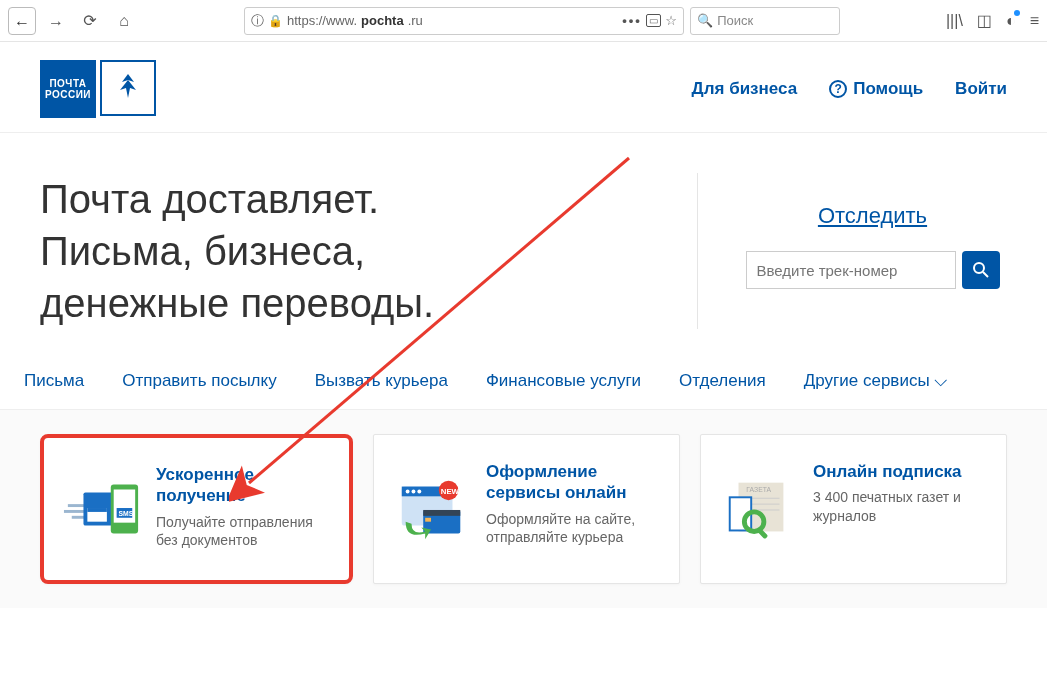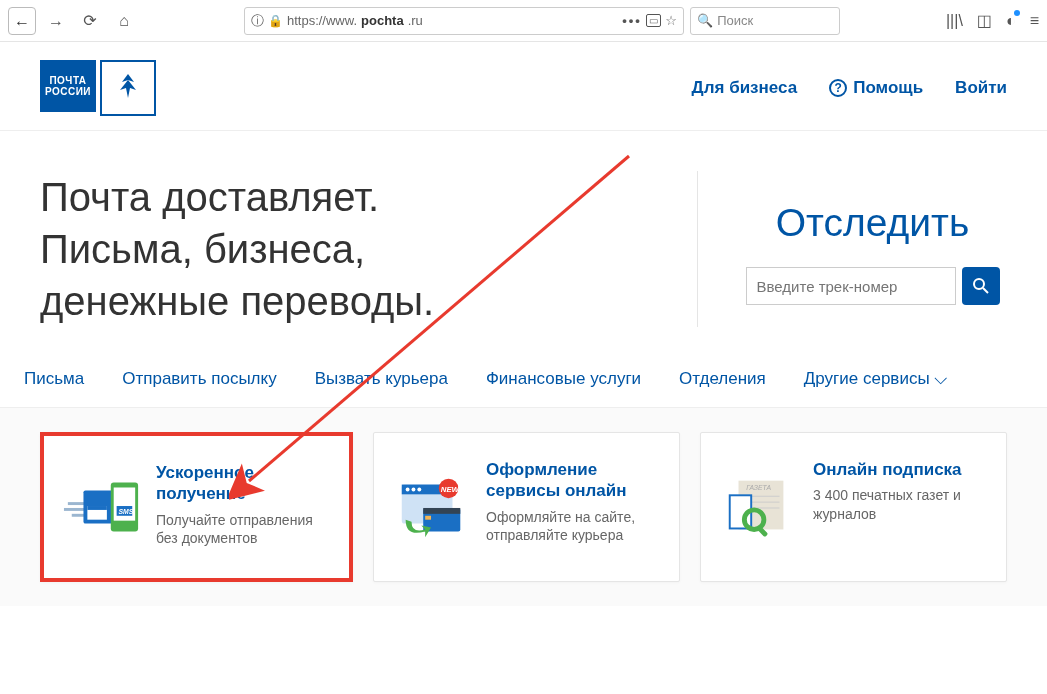--- a/index.html
+++ b/index.html
@@ -47,21 +47,21 @@
   .right-icons .icon { font-size: 16px; }
 
   
   .site-header {
     display: flex; align-items: center;
     padding: 18px 40px 14px 40px;
     border-bottom: 1px solid #eee;
   }
   .logo { display: flex; gap: 4px; }
   .logo-block {
-    width: 56px; height: 52px;
+    width: 56px; height: 58px;
     background: #0055a5;
     color: #fff;
     display: flex; align-items: center; justify-content: center;
     text-align: center;
     font-size: 10px; font-weight: bold; line-height: 1.15;
     letter-spacing: 0.5px;
   }
   .logo-eagle {
     width: 56px; height: 56px;
     border: 2px solid #0055a5;
@@ -82,21 +82,21 @@
   .hero-left { flex: 1; }
   .hero-left h1 {
     font-weight: 300; font-size: 40px; line-height: 1.3; color: #333;
   }
   .hero-right {
     width: 310px; padding-left: 40px;
     border-left: 1px solid #e5e5e5;
     display: flex; flex-direction: column; align-items: center;
     padding-top: 30px;
   }
-  .track-title { color: #0055a5; font-size: 39px; font-weight: 400; margin-bottom: 22px; }
+  .track-title { color: #0055a5; font-size: 22px; font-weight: 400; margin-bottom: 22px; text-decoration: underline; }
   .track-row { display: flex; gap: 6px; justify-content: space-between; }
   .track-input {
     width: 210px; height: 38px;
     border: 1px solid #ccc; padding: 0 10px;
     font-size: 15px; color: #888;
   }
   .track-btn {
     width: 38px; height: 38px;
     background: #0055a5; border-radius: 4px;
     display: flex; align-items: center; justify-content: center;
@@ -128,22 +128,22 @@
   .card {
     flex: 1;
     background: #fff;
     border: 1px solid #e5e5e5;
     border-radius: 2px;
     padding: 26px 18px 26px 18px;
     display: flex; gap: 14px;
     box-shadow: 0 1px 3px rgba(0,0,0,0.03);
     min-height: 150px;
   }
-  .card.highlight { border: 4px solid #e83a2e; border-radius: 0; }
-  .card-icon { width: 80px; flex-shrink: 0; display:flex; align-items:center; justify-content:flex-end;font-style:italic; }
+  .card.highlight { border: 4px solid #e83a2e; border-radius: 8px; }
+  .card-icon { width: 80px; flex-shrink: 0; display:flex; align-items:center; justify-content:flex-end; }
   .card-body h3 { color: #0055a5; font-size: 17px; font-weight: 600; margin-bottom: 6px; line-height: 1.25; }
   .card-body p { color: #666; font-size: 14px; line-height: 1.35; }
 </style>
 </head>
 <body>
 
 <div class="browser-bar">
   <div class="nav-btn">←</div>
   <div class="nav-btn">→</div>
   <div class="nav-btn">⟳</div>

